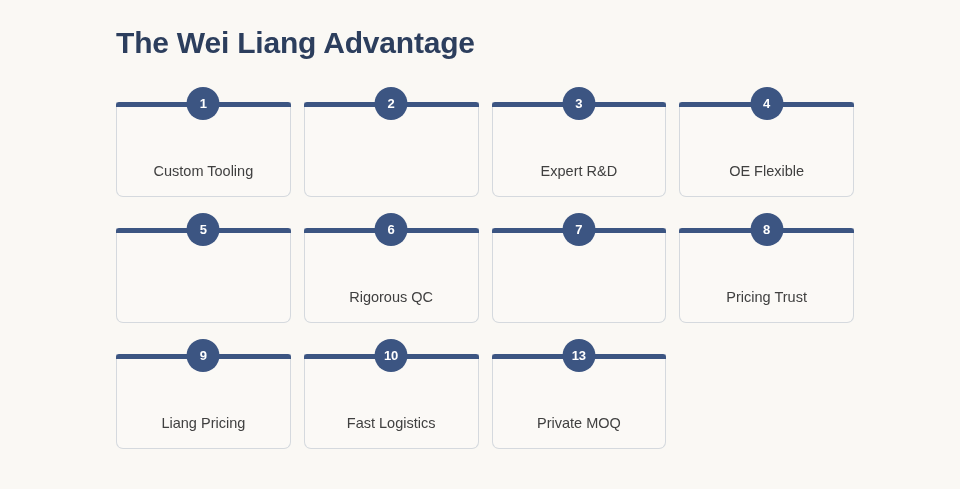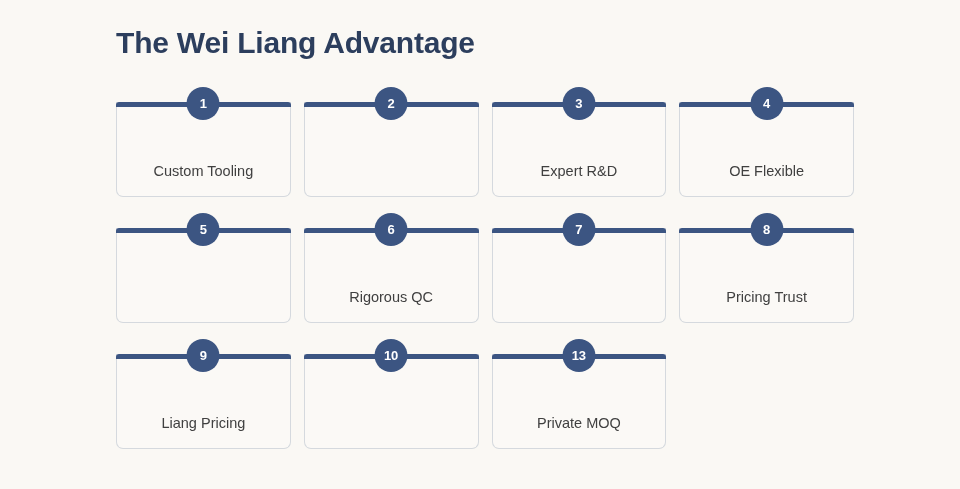--- a/index.html
+++ b/index.html
@@ -151,20 +151,21 @@
 
     <div class="card">
       <div class="card-topbar"></div>
       <div class="card-badge">9</div>
       <div class="card-label">Liang Pricing</div>
     </div>
 
     <div class="card">
       <div class="card-topbar"></div>
       <div class="card-badge">10</div>
+      <div class="card-label">Fast Logistics</div>
     </div>
 
     <div class="card">
       <div class="card-topbar"></div>
       <div class="card-badge">13</div>
       <div class="card-label">Private MOQ</div>
     </div>
 
 
   </div>

